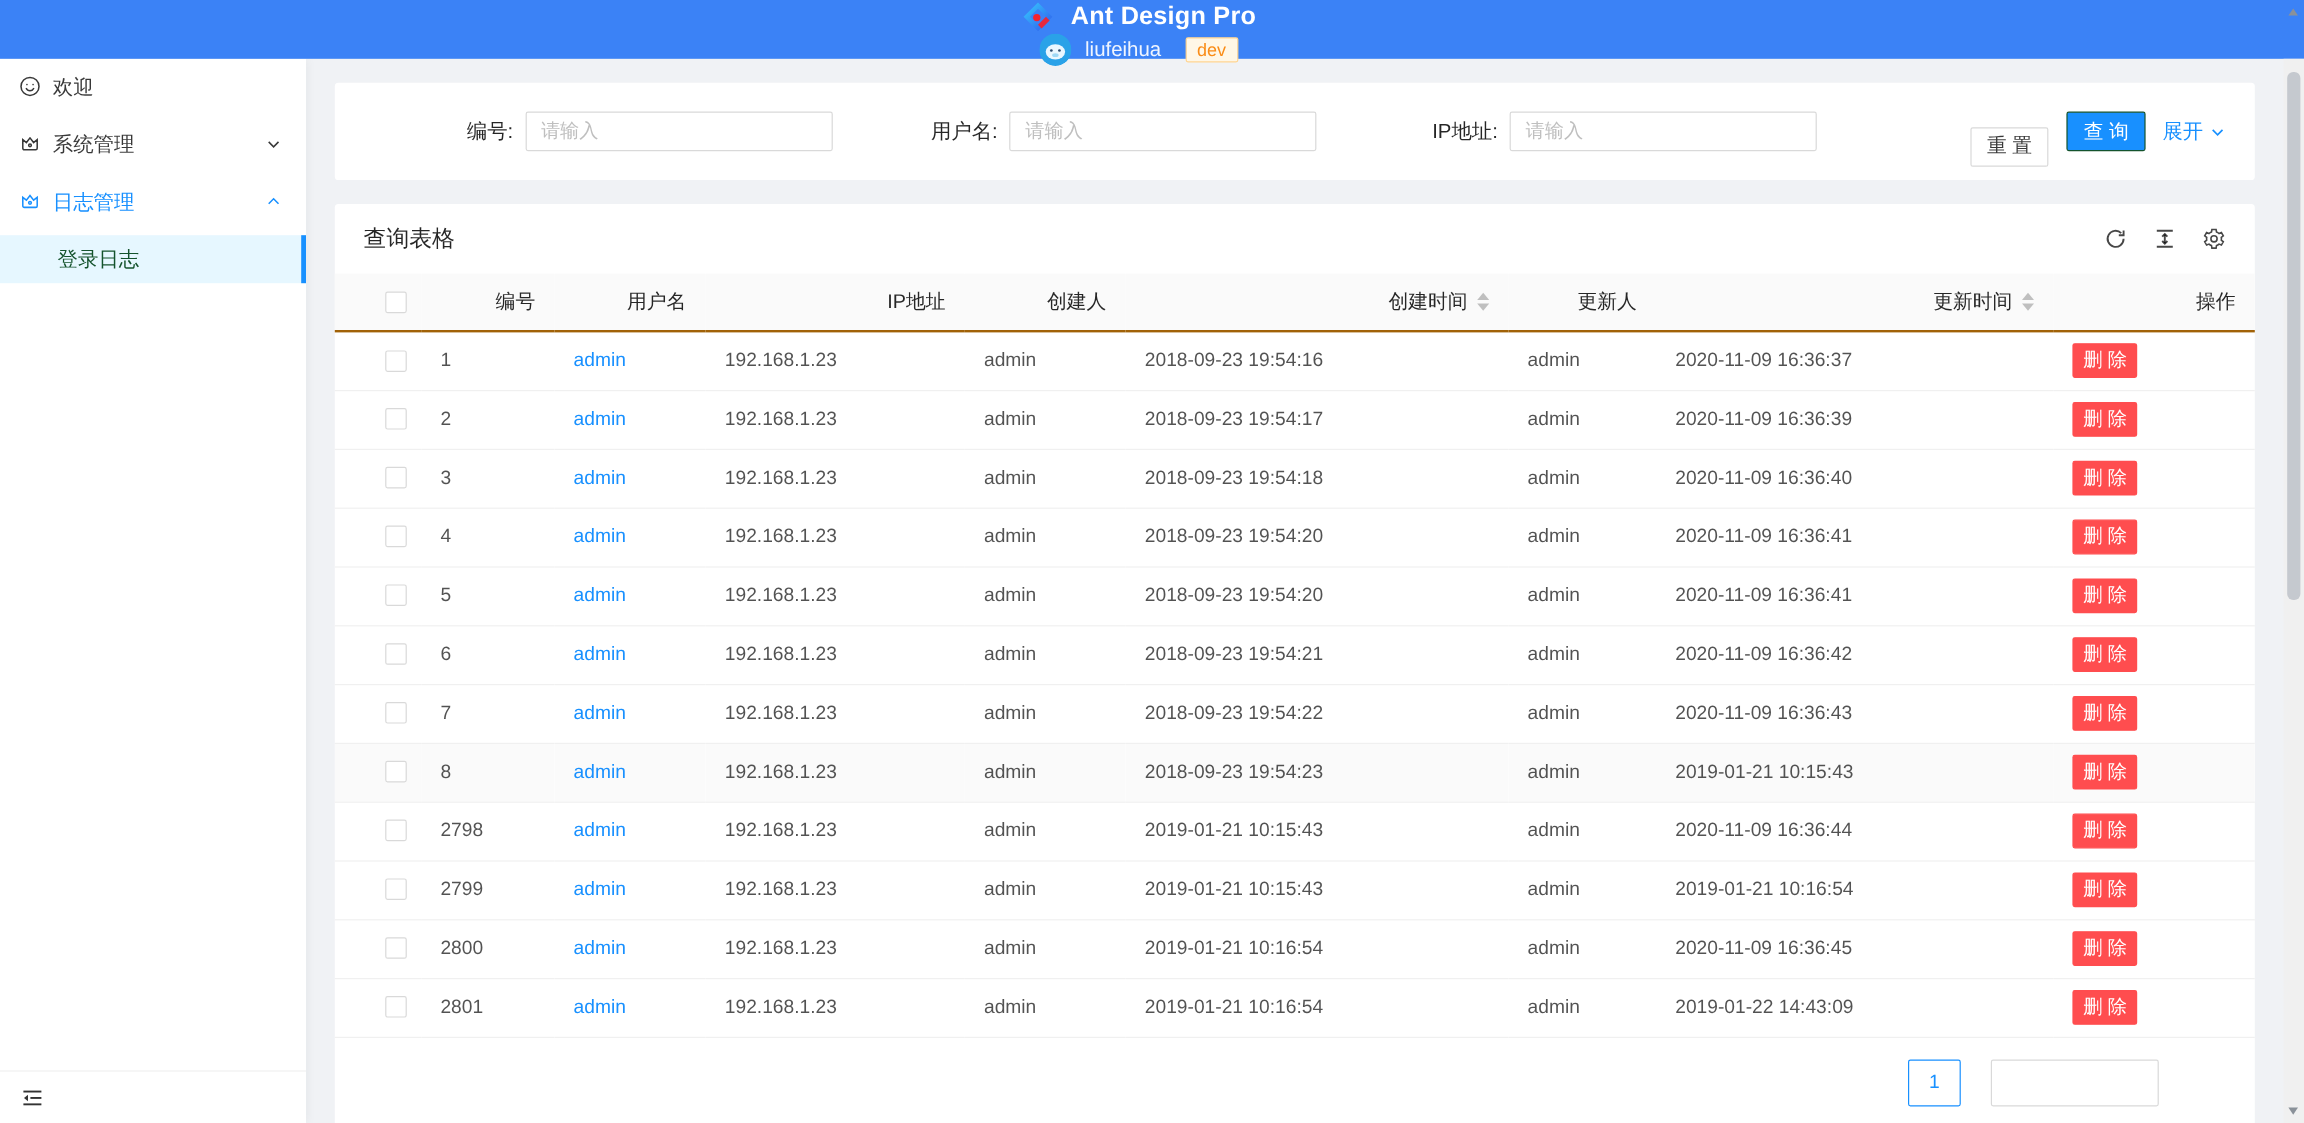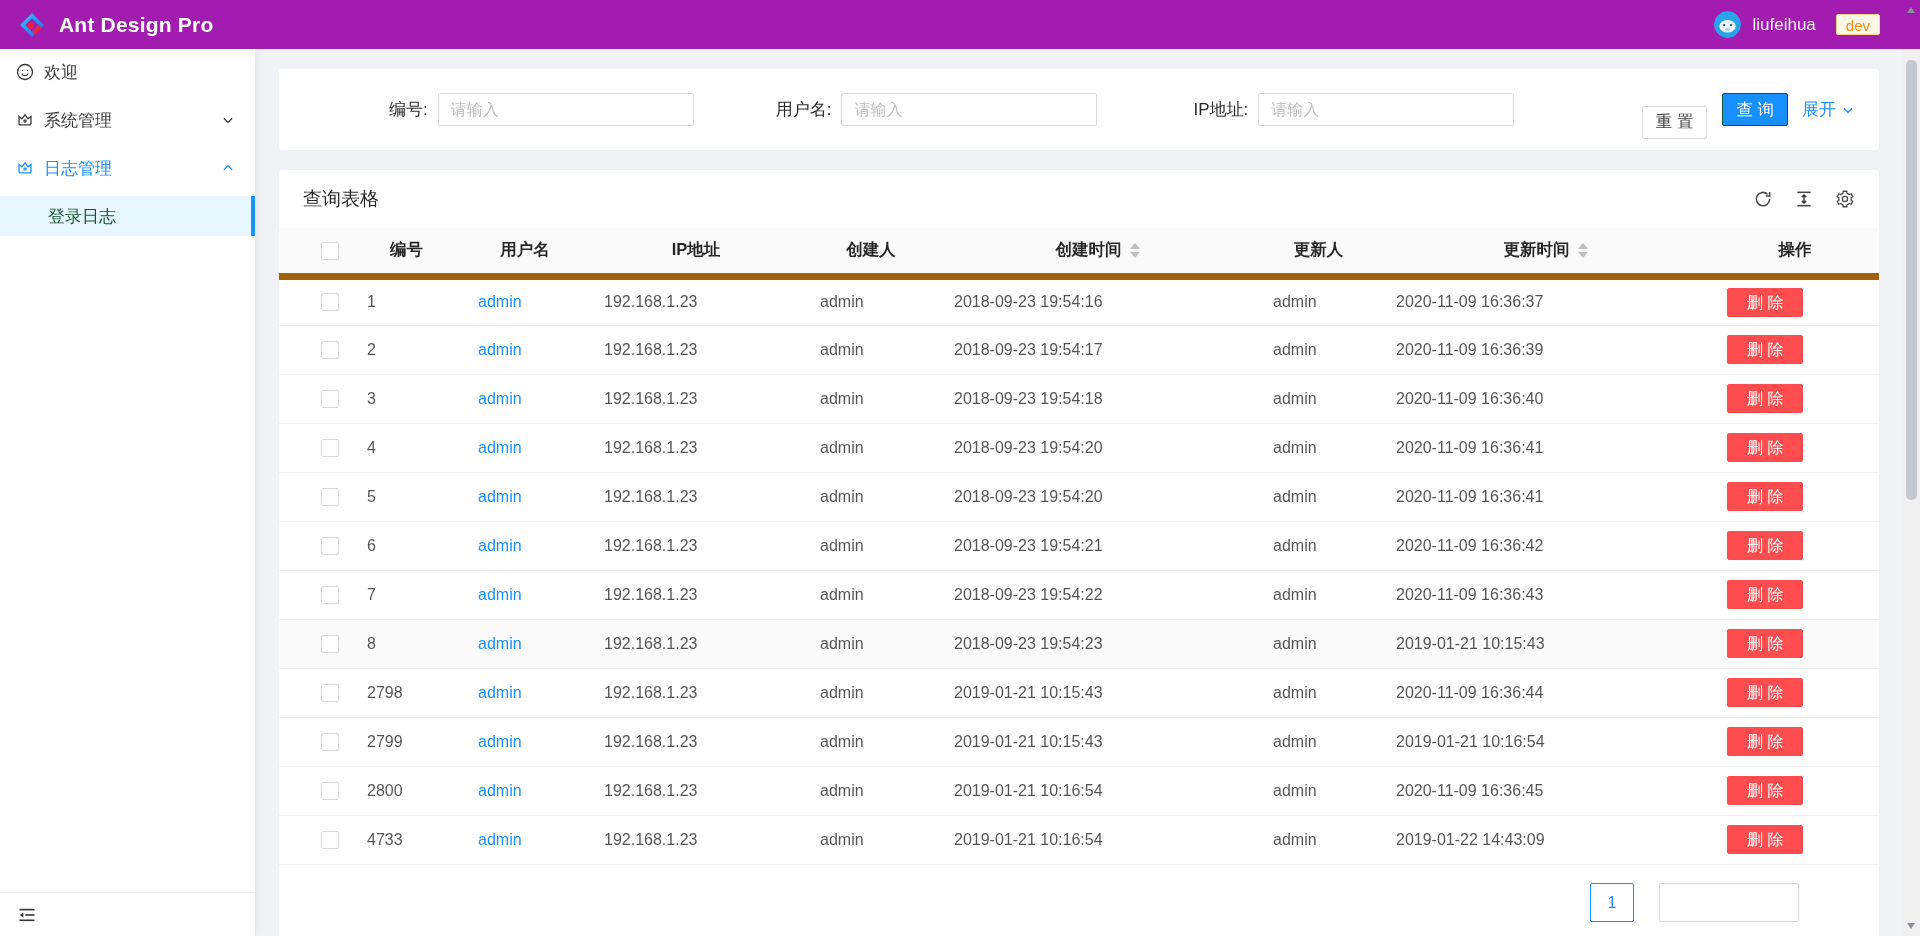--- a/index.html
+++ b/index.html
@@ -1,21 +1,21 @@
 <!DOCTYPE html>
 <html><head>
 <meta charset="utf-8">
 <style>
   * { margin:0; padding:0; box-sizing:border-box; }
   html,body { width:1920px; height:936px; overflow:hidden; }
   body { font-family:"Liberation Sans","DejaVu Sans",sans-serif; background:#f0f2f5; color:rgba(0,0,0,.85); font-size:17px; }
 
   
-  .app-header { position:absolute; top:0; left:0; width:1920px; height:49px; background:#a21caf;
-    display:flex; align-items:center; justify-content:space-between; padding:0 40px 0 18px; z-index:10; }
+  .app-header { position:absolute; top:0; left:0; width:1920px; height:49px; background:#3b82f6;
+    display:flex; align-items:center; justify-content:space-between; padding:0 40px 0 18px; z-index:10;flex-direction:column; }
   .logo-wrap { display:flex; align-items:center; cursor:pointer; }
   .logo-wrap svg { width:28px; height:28px; }
   .app-title { color:#fff; font-size:21px; font-weight:700; margin-left:13px; letter-spacing:.2px; }
   .header-right { display:flex; align-items:center; }
   .avatar { width:27px; height:27px; border-radius:50%; overflow:hidden; display:inline-block; }
   .avatar svg { width:100%; height:100%; display:block; }
   .username { color:rgba(255,255,255,.92); font-size:17px; margin-left:11px; }
   .env-tag { margin-left:20px; background:#fff7e6; border:1px solid #ffd591; color:#fa8c16;
     font-size:15px; line-height:1; padding:3px 9px 1px; border-radius:2px; }
 
@@ -61,37 +61,37 @@
 
   
   .table-card { margin-top:20px; min-height:860px; }
   .table-toolbar { height:58px; display:flex; align-items:center; padding:0 24px; }
   .table-title { font-size:19px; font-weight:500; color:rgba(0,0,0,.85); }
   .toolbar-icons { margin-left:auto; display:flex; align-items:center; }
   .ticon { width:20px; height:20px; margin-left:21px; color:rgba(0,0,0,.72); cursor:pointer; }
   .ticon svg { width:100%; height:100%; display:block; }
 
   table { width:1600px; border-collapse:collapse; table-layout:fixed; }
-  thead th { height:48px; background:#fafafa; border-bottom:7px solid #a16207; text-align:center;
-    padding:0 16px; font-size:16.5px; font-weight:700; color:rgba(0,0,0,.85); }
+  thead th { height:48px; background:#fafafa; border-bottom:2px solid #a16207; text-align:right;
+    padding:0 16px; font-size:16.5px; font-weight:400; color:rgba(0,0,0,.85); }
   tbody td { height:49px; border-bottom:1px solid #f0f0f0; padding:0 16px; font-size:16px;
     color:rgba(0,0,0,.68); overflow:hidden; white-space:nowrap; }
   th.col-check, td.col-check { padding-left:42px; }
   tr.hover-row td { background:#fafafa; }
   .checkbox { width:18px; height:18px; border:1px solid #d9d9d9; border-radius:2px; background:#fff;
     display:inline-block; vertical-align:middle; cursor:pointer; }
   .sort-wrap { display:inline-flex; align-items:center; }
   .carets { display:inline-flex; flex-direction:column; margin-left:8px; }
   .caret-up { width:0; height:0; border-left:5px solid transparent; border-right:5px solid transparent;
     border-bottom:6px solid #bfbfbf; margin-bottom:3px; }
   .caret-down { width:0; height:0; border-left:5px solid transparent; border-right:5px solid transparent;
     border-top:6px solid #bfbfbf; }
   .cell-link { color:#1890ff; text-decoration:none; cursor:pointer; }
   .btn-danger { height:29px; line-height:27px; background:#ff4d4f; border:1px solid #ff4d4f; color:#fff;
-    border-radius:2px; padding:0 19px; font-size:16px; cursor:pointer; font-family:inherit; }
+    border-radius:2px; padding:0 8px; font-size:16px; cursor:pointer; font-family:inherit; }
 
   
   .pagination { margin-top:18px; display:flex; justify-content:flex-end; align-items:flex-start;
     padding-right:80px; }
   .pg-active { width:44px; height:39px; border:1px solid #1890ff; border-radius:2px; background:#fff;
     color:#1890ff; text-align:center; line-height:37px; font-size:16px; cursor:pointer; }
   .pg-size { width:140px; height:39px; border:1px solid #d9d9d9; border-radius:2px; background:#fff;
     margin-left:25px; cursor:pointer; }
 
   
@@ -415,21 +415,21 @@
     <td>192.168.1.23</td>
     <td>admin</td>
     <td>2019-01-21 10:16:54</td>
     <td>admin</td>
     <td>2020-11-09 16:36:45</td>
     <td><button class="btn-danger">删 除</button></td>
   </tr>
 
   <tr>
     <td class="col-check"><span class="checkbox"></span></td>
-    <td>4733</td>
+    <td>2801</td>
     <td><a class="cell-link">admin</a></td>
     <td>192.168.1.23</td>
     <td>admin</td>
     <td>2019-01-21 10:16:54</td>
     <td>admin</td>
     <td>2019-01-22 14:43:09</td>
     <td><button class="btn-danger">删 除</button></td>
   </tr>
 
 </tbody>

